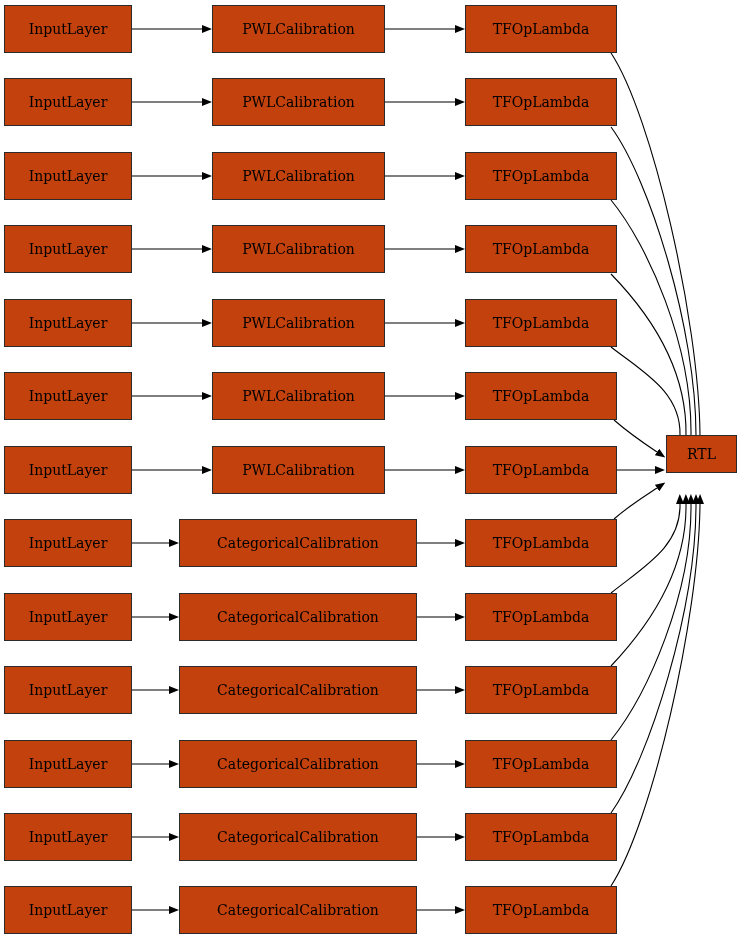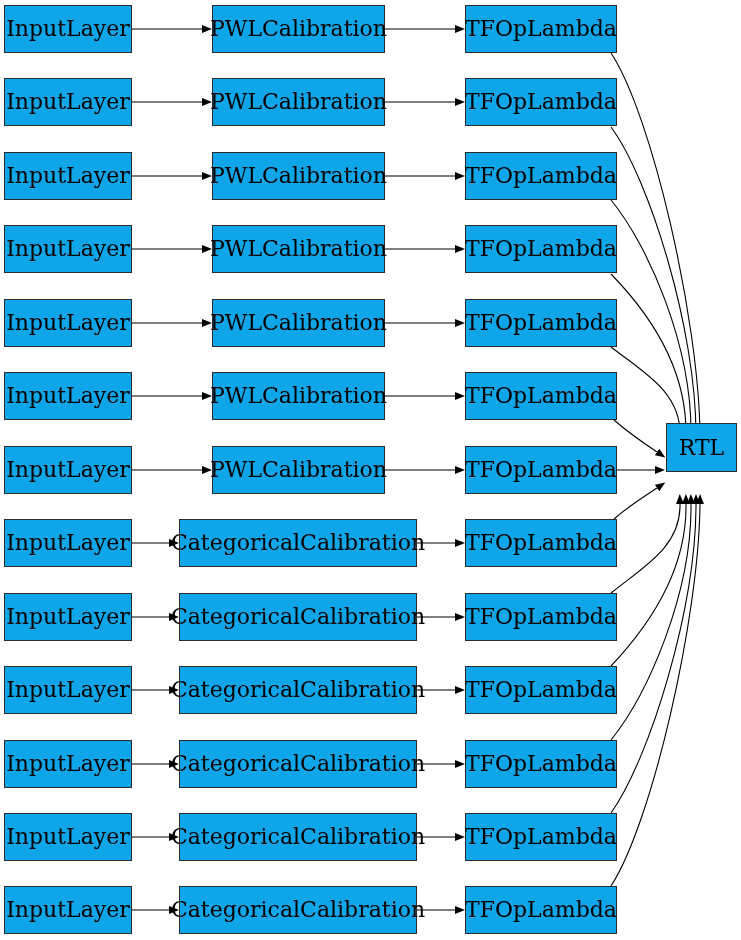--- a/index.html
+++ b/index.html
@@ -16,26 +16,26 @@
     font-family: "DejaVu Serif", "Liberation Serif", serif;
   }
   #edges-layer {
     position: absolute;
     left: 0;
     top: 0;
   }
   .node {
     position: absolute;
     box-sizing: border-box;
-    background: #0ea5e9;
+    background: #c2410c;
     border: 1.3px solid #2b2b2b;
     display: flex;
     align-items: center;
     justify-content: center;
-    font-size: 22px;
+    font-size: 14px;
     color: #000000;
     white-space: nowrap;
     line-height: 1;
   }
 </style>
 </head>
 <body>
 
 <div id="diagram-canvas">
   <svg id="edges-layer" width="741" height="940" viewBox="0 0 741 940">
@@ -119,15 +119,15 @@
       <div class="node" style="left: 465px; top: 666px; width: 152px; height: 48px;">TFOpLambda</div>
       <div class="node" style="left: 4px; top: 740px; width: 128px; height: 48px;">InputLayer</div>
       <div class="node" style="left: 179px; top: 740px; width: 238px; height: 48px;">CategoricalCalibration</div>
       <div class="node" style="left: 465px; top: 740px; width: 152px; height: 48px;">TFOpLambda</div>
       <div class="node" style="left: 4px; top: 813px; width: 128px; height: 48px;">InputLayer</div>
       <div class="node" style="left: 179px; top: 813px; width: 238px; height: 48px;">CategoricalCalibration</div>
       <div class="node" style="left: 465px; top: 813px; width: 152px; height: 48px;">TFOpLambda</div>
       <div class="node" style="left: 4px; top: 886px; width: 128px; height: 48px;">InputLayer</div>
       <div class="node" style="left: 179px; top: 886px; width: 238px; height: 48px;">CategoricalCalibration</div>
       <div class="node" style="left: 465px; top: 886px; width: 152px; height: 48px;">TFOpLambda</div>
-      <div class="node" style="left: 666px; top: 423px; width: 71px; height: 49px;">RTL</div>
+      <div class="node" style="left: 666px; top: 435px; width: 71px; height: 38px;">RTL</div>
     </div>
 </div>
 
 </body></html>

